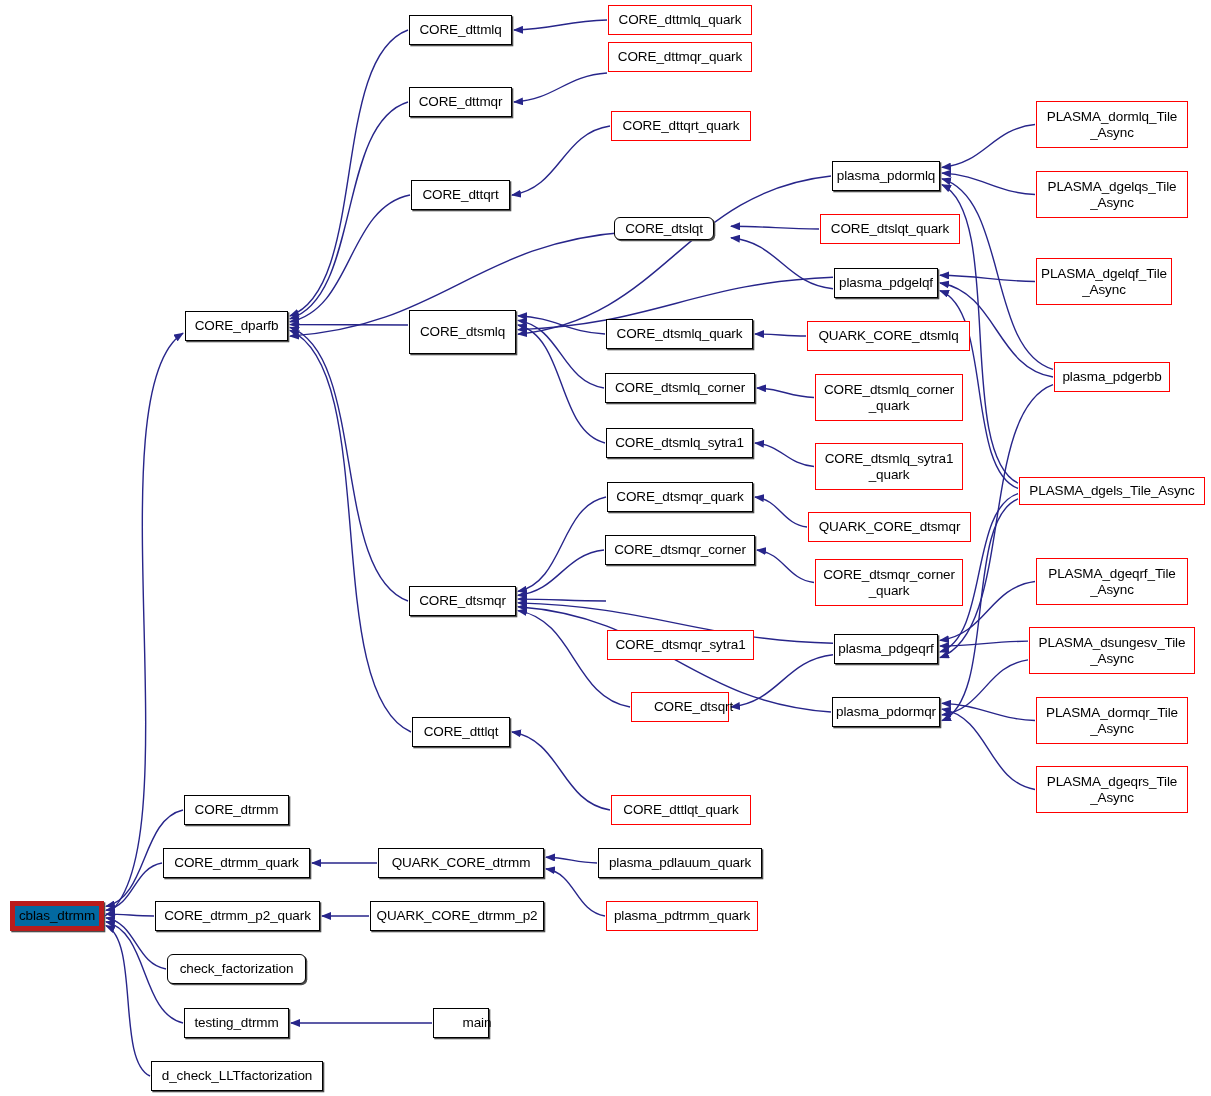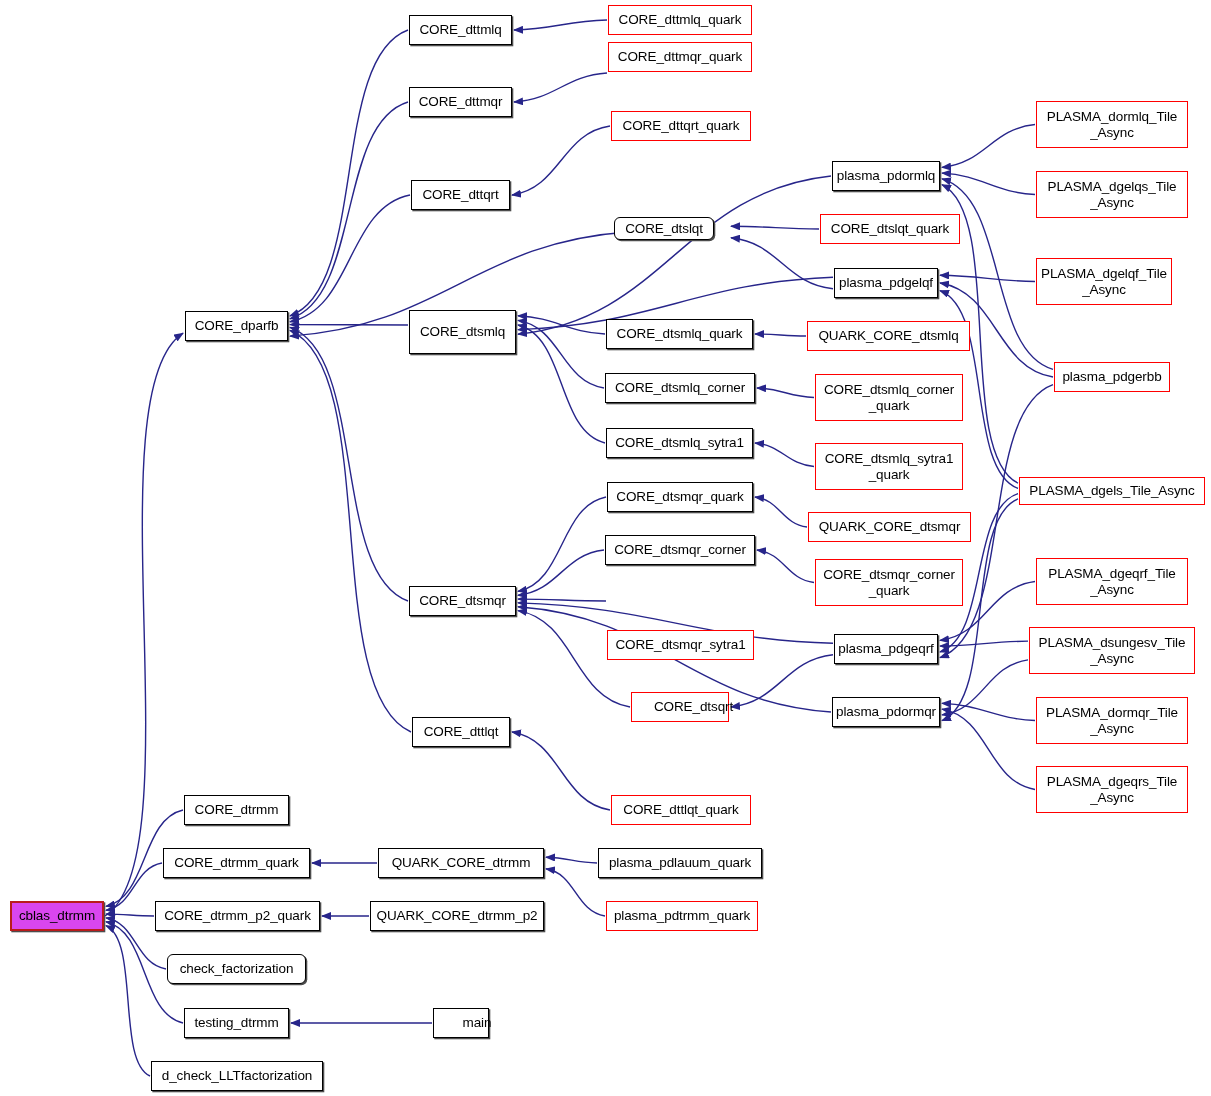--- a/index.html
+++ b/index.html
@@ -19,21 +19,21 @@
     background:#ffffff;
     color:#000000;
     font-size:13.5px;
     line-height:15.5px;
     letter-spacing:-0.1px;
     white-space:pre-line;
     z-index:5;
   }
   .node.black{border:1px solid #000000;box-shadow:1.3px 1.3px 0 0 #4d4d4d;}
   .node.red{border:1.6px solid #ff0000;}
-  .node.current{border:2px solid #b91c1c;background:#d946ef;box-shadow:1.3px 1.3px 0 0 #4d4d4d;}
+  .node.current{border:5px solid #b91c1c;background:#0369a1;box-shadow:1.3px 1.3px 0 0 #4d4d4d;}
   .node span{display:block;padding:0 3px;}
 </style>
 </head>
 <body>
 
 <div id="canvas">
   <svg id="edges" viewBox="0 0 1211 1096">
     <defs>
       <marker id="ah" markerWidth="10" markerHeight="8" refX="9" refY="4" orient="auto" markerUnits="userSpaceOnUse">
         <path d="M0,0 L10,4 L0,8 z" fill="#27258a"></path>

